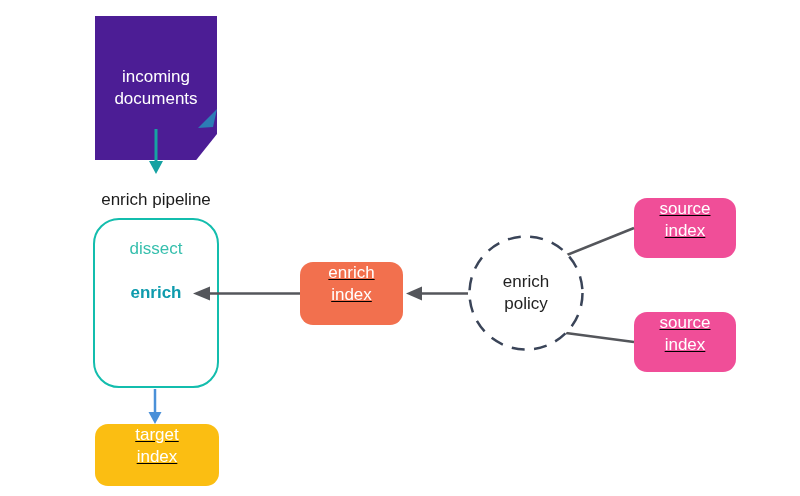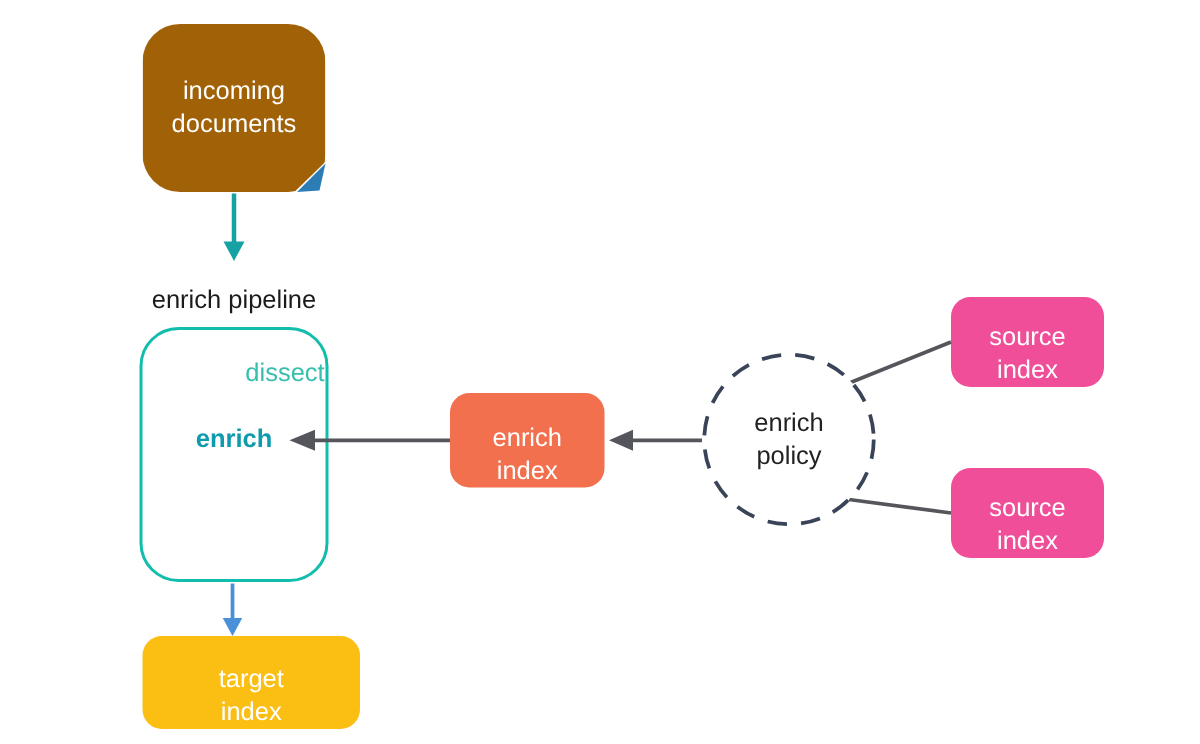--- a/index.html
+++ b/index.html
@@ -14,57 +14,56 @@
   .abs { position: absolute; }
   .node-label {
     white-space: pre-line;
     text-align: center;
     font-size: 17px;
     line-height: 22px;
     color: #ffffff;
   }
   
   #incoming-note {
-    left: 95px; top: 16px; width: 122px; height: 112px;
-    background: #a16207;
+    left: 95px; top: 16px; width: 122px; height: 144px;
+    background: #4c1d95;
     clip-path: polygon(0 0, 100% 0, 100% 82%, 83% 100%, 0 100%);
     display: flex; align-items: center; justify-content: center;
     z-index: 2;
-    border-radius: 25px;
   }
   
   #pipeline-title {
     left: 93px; top: 190px; width: 126px;
     text-align: center; font-size: 17px; color: #1b1b1b;
     z-index: 2;
   }
   #pipeline-box {
     left: 93px; top: 218px; width: 126px; height: 170px;
     border: 2.5px solid #13BDAD; border-radius: 26px;
     background: #ffffff; box-sizing: border-box;
     z-index: 2;
   }
   .processor {
     position: absolute; left: 0; width: 100%;
     text-align: center; font-size: 17px; line-height: 22px;
     color: #36BFAD;
   }
   .processor.emphasis { color: #0E9BAD; font-weight: bold; }
-  #processor-dissect  { top: 18px; margin-left: 34px; }
+  #processor-dissect  { top: 18px; }
   #processor-enrich   { top: 62px; }
   #processor-lowercase{ top: 105px; }
   
   .index-box {
-    display: flex; align-items: flex-end; justify-content: center;
-    border-radius: 13px; z-index: 2;
+    display: flex; align-items: flex-start; justify-content: center;
+    border-radius: 13px; z-index: 2; text-decoration: underline;
   }
   #enrich-index  { left: 300px; top: 262px; width: 103px; height: 63px; background: #F2704E; }
   #source-index-top    { left: 634px; top: 198px; width: 102px; height: 60px; background: #F04E98; }
   #source-index-bottom { left: 634px; top: 312px; width: 102px; height: 60px; background: #F04E98; }
-  #target-index  { left: 95px; top: 424px; width: 145px; height: 62px; background: #FBBE12; }
+  #target-index  { left: 95px; top: 424px; width: 124px; height: 62px; background: #FBBE12; }
   
   #enrich-policy-label {
     left: 466px; top: 271px; width: 120px;
     color: #222222; z-index: 4;
   }
   
   #connector-layer {
     position: absolute; left: 0; top: 0;
     width: 800px; height: 496px;
     pointer-events: none; z-index: 3;

